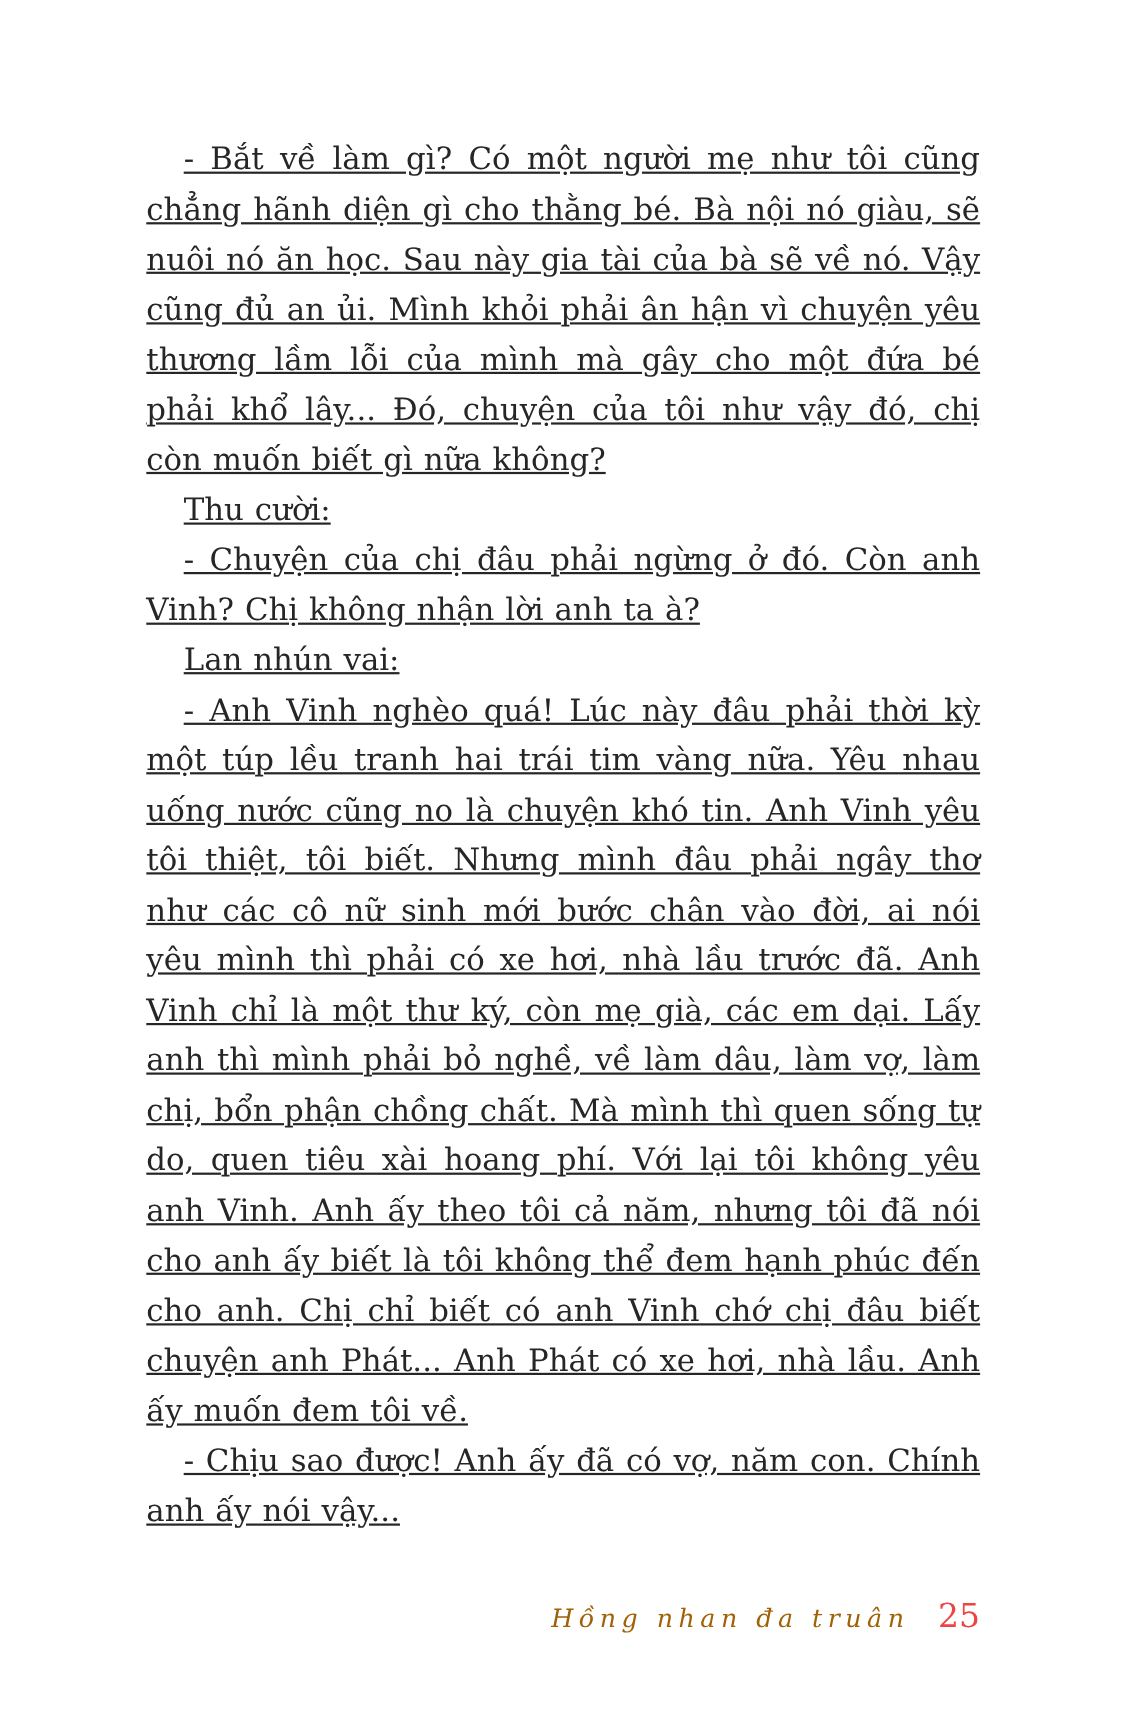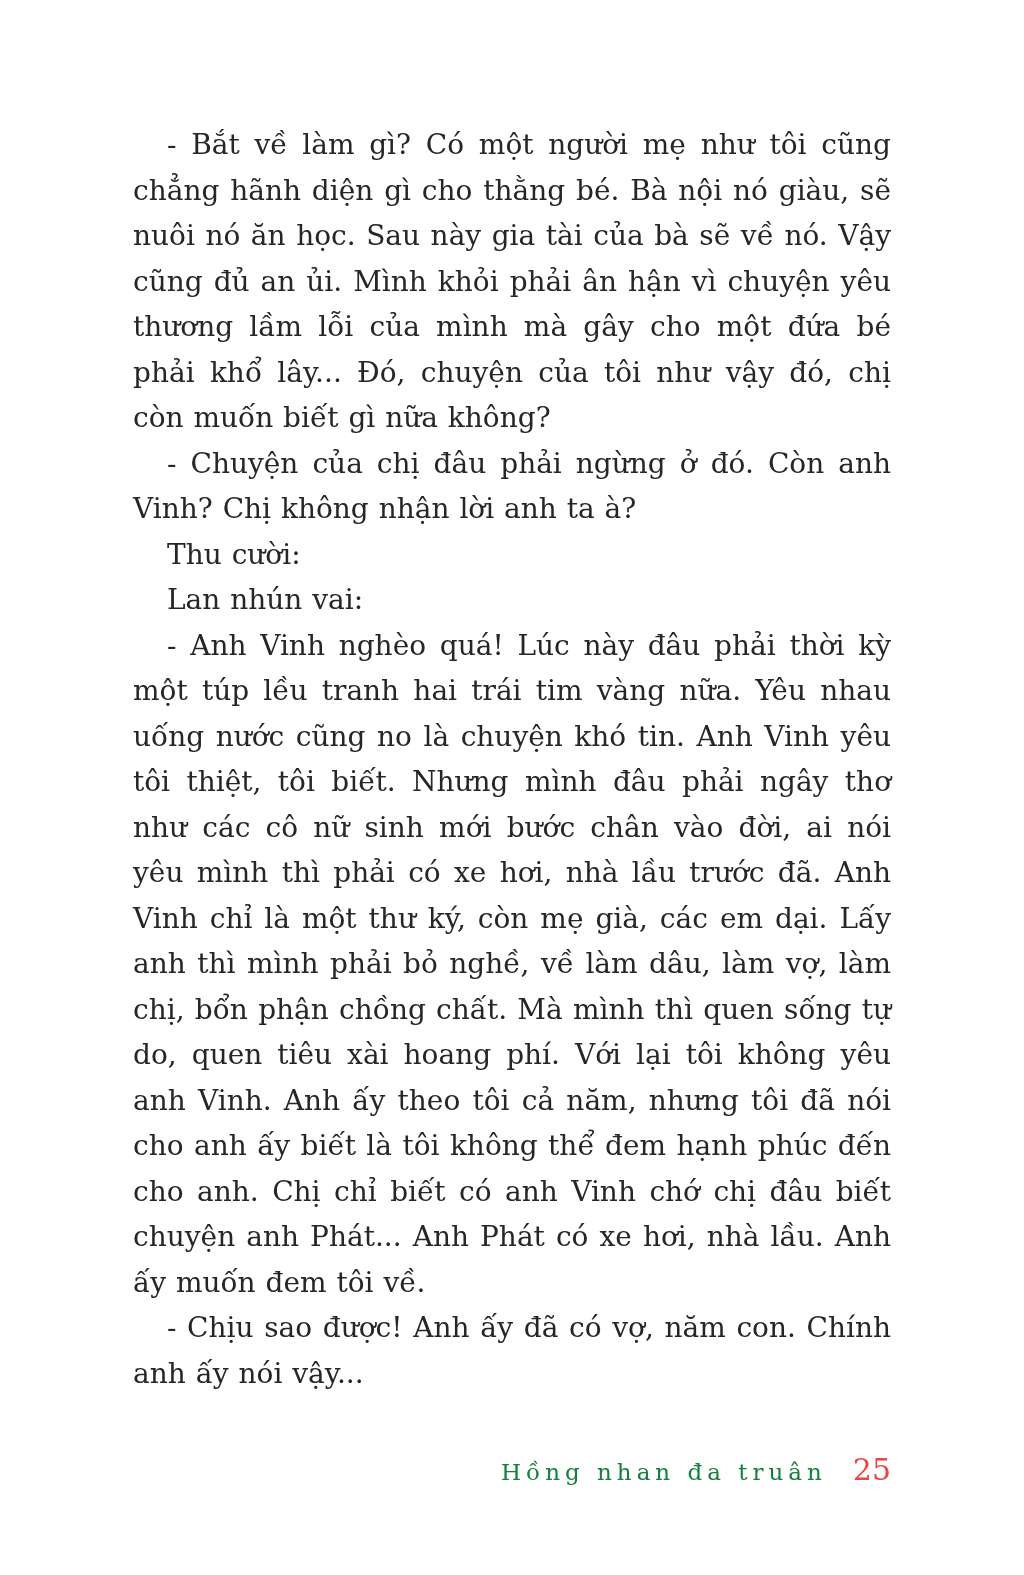--- a/index.html
+++ b/index.html
@@ -24,50 +24,52 @@
     width: 758px;
     font-size: 28px;
     line-height: 45.5px;
     text-align: justify;
   }
   .para {
     margin: 0;
     padding: 0;
     text-indent: 34px;
     word-spacing: 1px;
+    text-decoration: underline;
   }
   .footer {
     position: absolute;
     top: 1452px;
     left: 133px;
     width: 758px;
     text-align: right;
     white-space: nowrap;
   }
   .running-title {
+    font-style: italic;
     font-size: 23px;
     letter-spacing: 5px;
-    color: #15803d;
+    color: #a16207;
   }
   .page-number {
     font-style: normal;
     font-size: 30px;
     letter-spacing: 0;
     margin-left: 26px;
     color: #ef4444;
   }
 </style>
 </head>
 <body>
 
 <div class="page">
   <div class="content">
     <p class="para">- Bắt về làm gì? Có một người mẹ như tôi cũng chẳng hãnh diện gì cho thằng bé. Bà nội nó giàu, sẽ nuôi nó ăn học. Sau này gia tài của bà sẽ về nó. Vậy cũng đủ an ủi. Mình khỏi phải ân hận vì chuyện yêu thương lầm lỗi của mình mà gây cho một đứa bé phải khổ lây... Đó, chuyện của tôi như vậy đó, chị còn muốn biết gì nữa không?</p>
+    <p class="para">Thu cười:</p>
     <p class="para">- Chuyện của chị đâu phải ngừng ở đó. Còn anh Vinh? Chị không nhận lời anh ta à?</p>
-    <p class="para">Thu cười:</p>
     <p class="para">Lan nhún vai:</p>
     <p class="para">- Anh Vinh nghèo quá! Lúc này đâu phải thời kỳ một túp lều tranh hai trái tim vàng nữa. Yêu nhau uống nước cũng no là chuyện khó tin. Anh Vinh yêu tôi thiệt, tôi biết. Nhưng mình đâu phải ngây thơ như các cô nữ sinh mới bước chân vào đời, ai nói yêu mình thì phải có xe hơi, nhà lầu trước đã. Anh Vinh chỉ là một thư ký, còn mẹ già, các em dại. Lấy anh thì mình phải bỏ nghề, về làm dâu, làm vợ, làm chị, bổn phận chồng chất. Mà mình thì quen sống tự do, quen tiêu xài hoang phí. Với lại tôi không yêu anh Vinh. Anh ấy theo tôi cả năm, nhưng tôi đã nói cho anh ấy biết là tôi không thể đem hạnh phúc đến cho anh. Chị chỉ biết có anh Vinh chớ chị đâu biết chuyện anh Phát... Anh Phát có xe hơi, nhà lầu. Anh ấy muốn đem tôi về.</p>
     <p class="para">- Chịu sao được! Anh ấy đã có vợ, năm con. Chính anh ấy nói vậy...</p>
   </div>
   <div class="footer">
     <span class="running-title">Hồng nhan đa truân</span><span class="page-number">25</span>
   </div>
 </div>
 
 </body></html>

